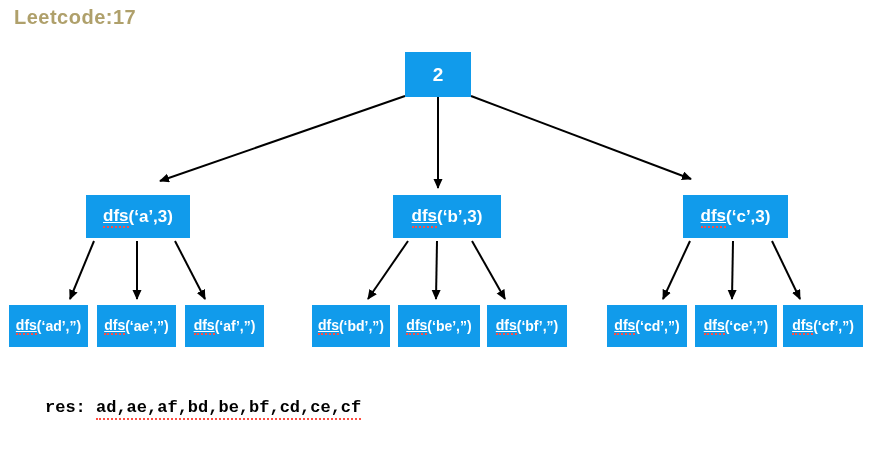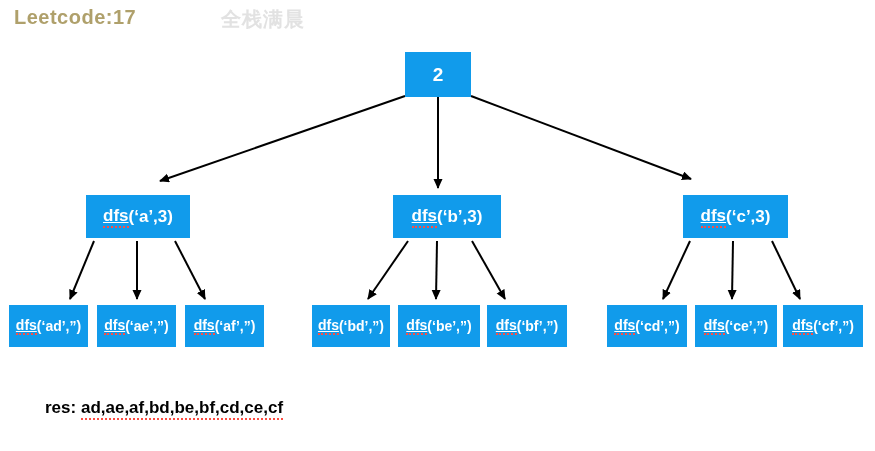--- a/index.html
+++ b/index.html
@@ -76,33 +76,33 @@
   .node.leaf-cf { left: 783px; width: 80px; }
 
   .result-line {
     position: absolute;
     left: 45px;
     top: 398px;
     font-size: 17px;
     font-weight: bold;
     color: #000000;
     white-space: nowrap;
+    font-family: Liberation Mono, monospace;
   }
   .result-line .value {
     border-bottom: 2px dotted #ff4d42;
     padding-bottom: 1px;
   }
 </style>
 </head>
 <body>
 
 <div class="canvas">
 
   <div class="page-title">Leetcode:17</div>
-  <div class="watermark">全栈满晨</div>
 
   <svg class="arrows" viewBox="0 0 875 451" xmlns="http://www.w3.org/2000/svg">
     <defs>
       <marker id="ah" markerUnits="userSpaceOnUse" markerWidth="11" markerHeight="10" refX="9" refY="4.5" orient="auto">
         <polygon points="0,0 10,4.5 0,9" fill="#000000"></polygon>
       </marker>
     </defs>
     <g stroke="#000000" stroke-width="2">
       <line x1="405" y1="96" x2="160" y2="181" marker-end="url(#ah)"></line>
       <line x1="438" y1="97" x2="438" y2="188" marker-end="url(#ah)"></line>

